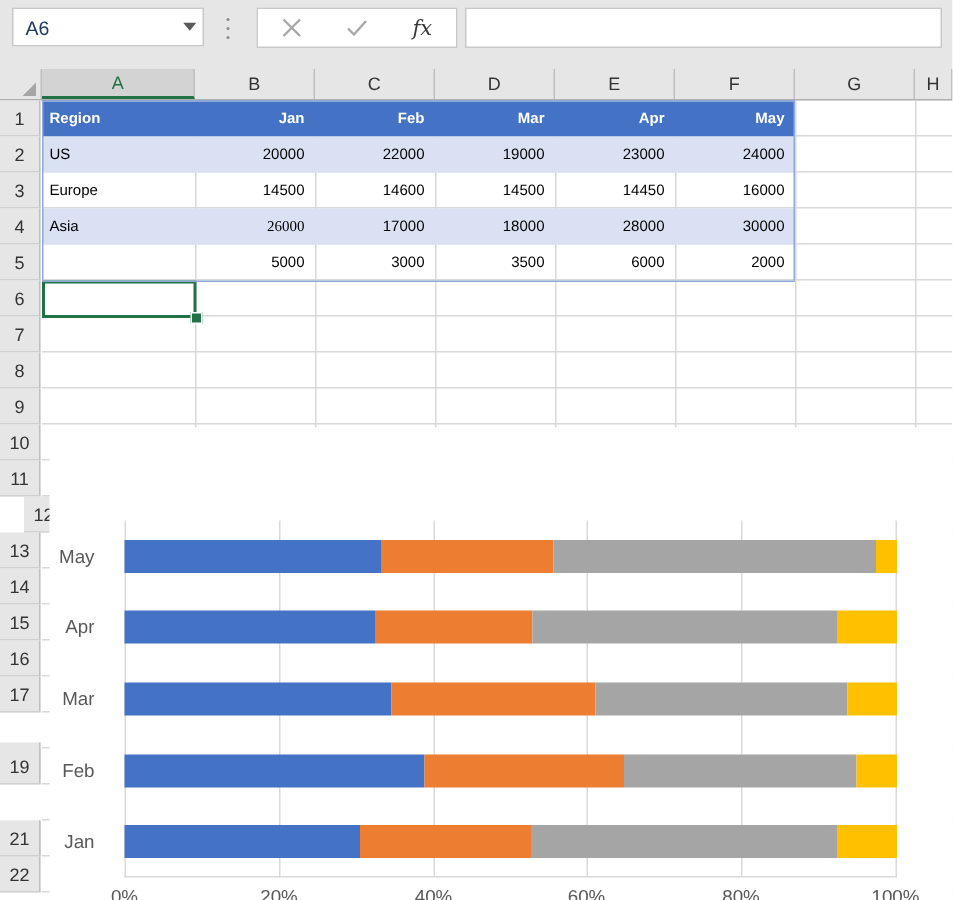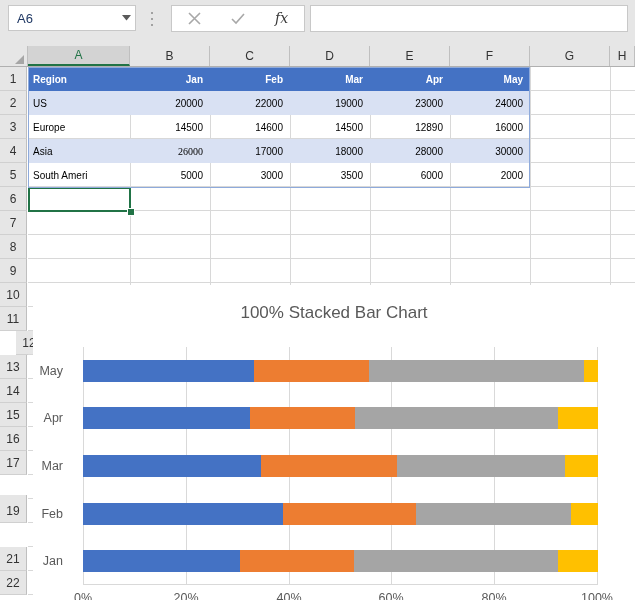--- a/index.html
+++ b/index.html
@@ -274,38 +274,36 @@
         <div class="cell txt" style="left: 0px; width: 101px; top: 24px;">US</div>
         <div class="cell num" style="left: 102px; width: 79px; top: 24px;">20000</div>
         <div class="cell num" style="left: 182px; width: 79px; top: 24px;">22000</div>
         <div class="cell num" style="left: 262px; width: 79px; top: 24px;">19000</div>
         <div class="cell num" style="left: 342px; width: 79px; top: 24px;">23000</div>
         <div class="cell num" style="left: 422px; width: 79px; top: 24px;">24000</div>
         <div class="cell txt" style="left: 0px; width: 81px; top: 48px;">Europe</div>
         <div class="cell num" style="left: 102px; width: 79px; top: 48px;">14500</div>
         <div class="cell num" style="left: 182px; width: 79px; top: 48px;">14600</div>
         <div class="cell num" style="left: 262px; width: 79px; top: 48px;">14500</div>
-        <div class="cell num" style="left: 342px; width: 79px; top: 48px;">12890</div>
+        <div class="cell num" style="left: 342px; width: 79px; top: 48px;">14450</div>
         <div class="cell num" style="left: 422px; width: 79px; top: 48px;">16000</div>
         <div class="cell txt" style="left: 0px; width: 101px; top: 72px;">Asia</div>
         <div class="cell num" style="left: 102px; width: 79px; top: 72px; font-family: Liberation Serif, serif;">26000</div>
         <div class="cell num" style="left: 182px; width: 79px; top: 72px;">17000</div>
         <div class="cell num" style="left: 262px; width: 79px; top: 72px;">18000</div>
         <div class="cell num" style="left: 342px; width: 79px; top: 72px;">28000</div>
         <div class="cell num" style="left: 422px; width: 79px; top: 72px;">30000</div>
-        <div class="cell txt" style="left: 0px; width: 101px; top: 96px;">South Ameri</div>
         <div class="cell num" style="left: 102px; width: 79px; top: 96px;">5000</div>
         <div class="cell num" style="left: 182px; width: 79px; top: 96px;">3000</div>
         <div class="cell num" style="left: 262px; width: 79px; top: 96px;">3500</div>
         <div class="cell num" style="left: 342px; width: 79px; top: 96px;">6000</div>
         <div class="cell num" style="left: 422px; width: 79px; top: 96px;">2000</div>
       </div>
 
     <div class="chart">
-      <div class="chart-title">100% Stacked Bar Chart</div>
       <div class="plot">
         <div class="axis-line"></div>
       <div class="vgrid" style="left: 0px;"></div>
           <div class="vgrid" style="left: 103px;"></div>
           <div class="vgrid" style="left: 206px;"></div>
           <div class="vgrid" style="left: 308px;"></div>
           <div class="vgrid" style="left: 411px;"></div>
           <div class="vgrid" style="left: 514px;"></div>
           <div class="bar-row" style="top: 13px;">
             <div class="seg" style="width: 33.3%; background: rgb(68, 114, 196);"></div>

